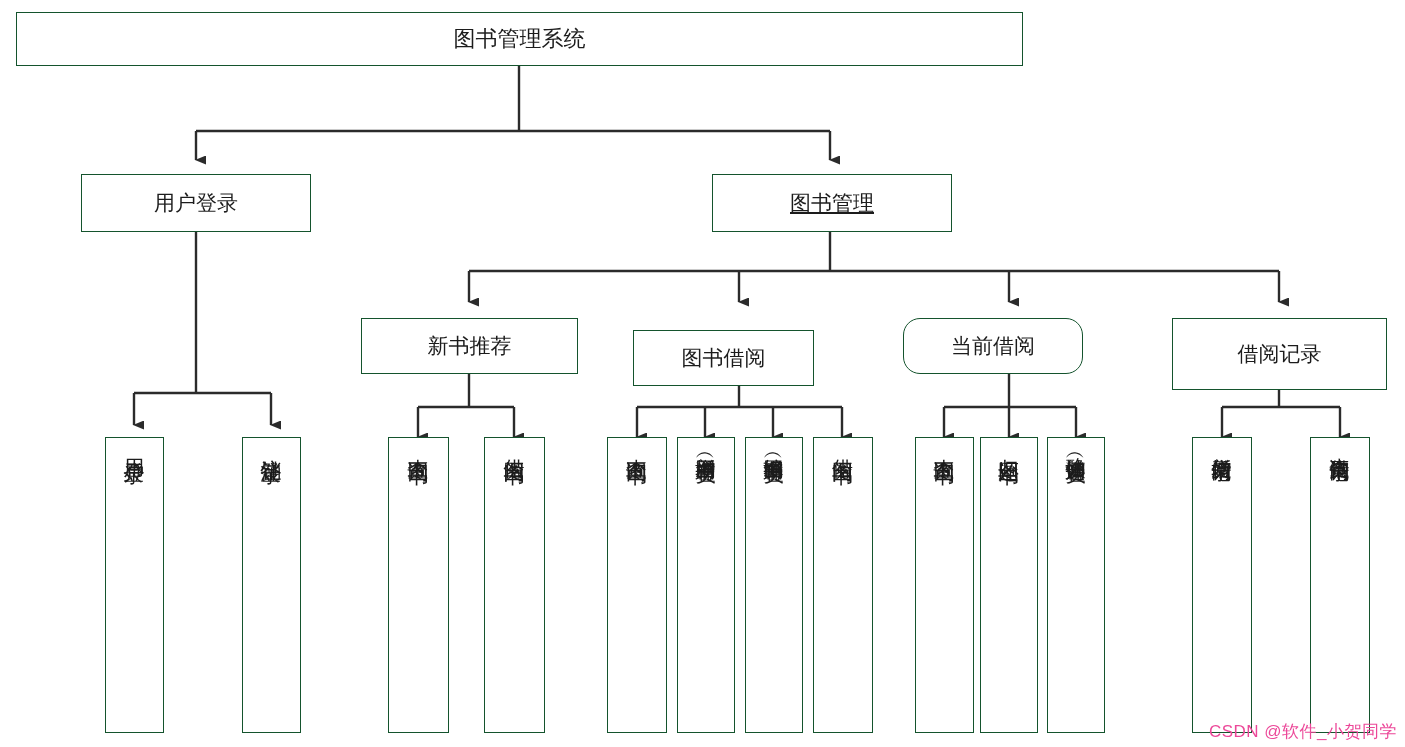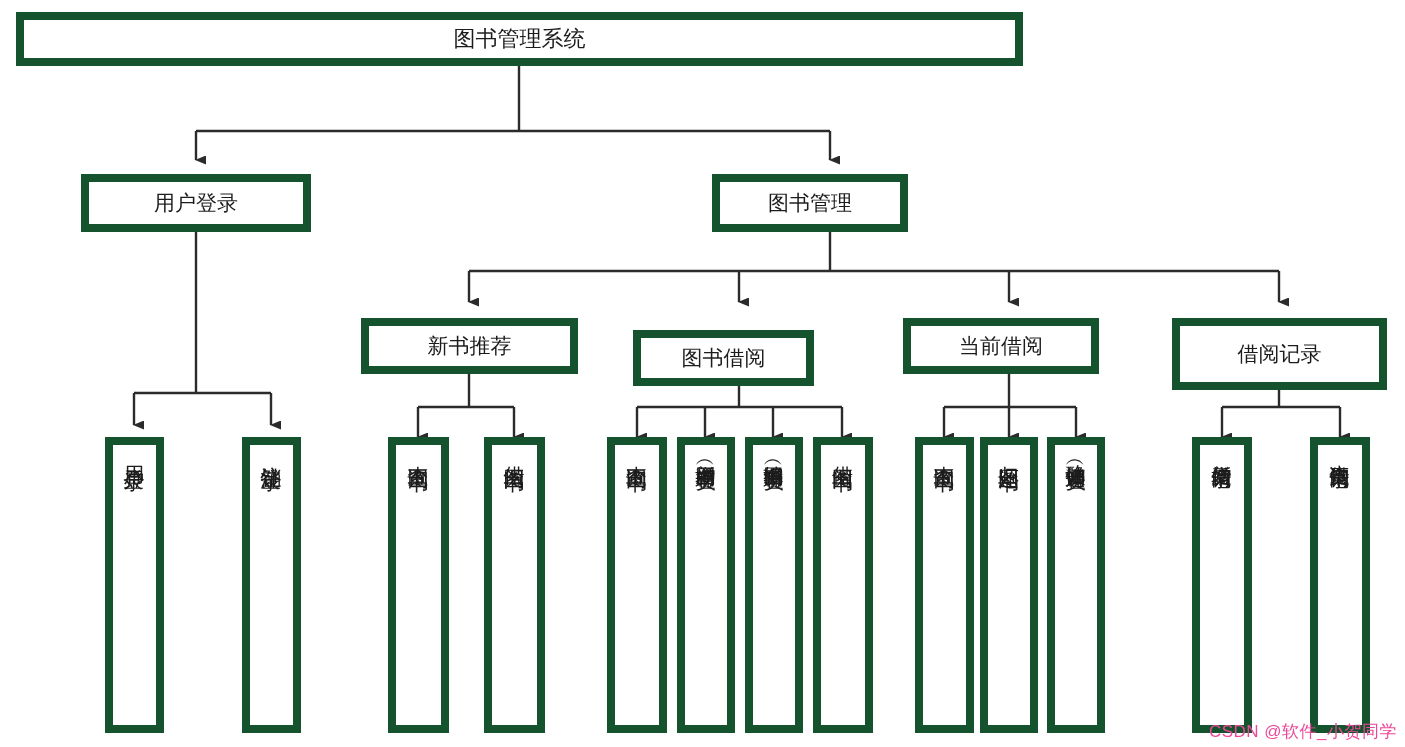--- a/index.html
+++ b/index.html
@@ -23,21 +23,21 @@
     left: 0;
     top: 0;
     width: 1405px;
     height: 747px;
     pointer-events: none;
   }
   .node {
     position: absolute;
     box-sizing: border-box;
     background: #ffffff;
-    border: 8px solid #14532d;
+    border: 1px solid #14532d;
     display: flex;
     align-items: center;
     justify-content: center;
     color: #1c1c1c;
   }
   .node .node-label {
     display: block;
     text-align: center;
     line-height: 1.18;
   }
@@ -133,33 +133,33 @@
   </svg>
 
   <div class="node node-root" style="left:16px; top:12px; width:1007px; height:54px;">
     <span class="node-label">图书管理系统</span>
   </div>
 
   <div class="node node-branch" style="left:81px; top:174px; width:230px; height:58px;">
     <span class="node-label">用户登录</span>
   </div>
 
-  <div class="node node-branch" style="left:712px; top:174px; width:196px; height:58px;">
+  <div class="node node-branch" style="left:712px; top:174px; width:240px; height:58px;text-decoration:underline;">
     <span class="node-label">图书管理</span>
   </div>
 
   <div class="node node-branch" style="left:361px; top:318px; width:217px; height:56px;">
     <span class="node-label">新书推荐</span>
   </div>
 
   <div class="node node-branch" style="left:633px; top:330px; width:181px; height:56px;">
     <span class="node-label">图书借阅</span>
   </div>
 
-  <div class="node node-branch" style="left:903px; top:318px; width:196px; height:56px;">
+  <div class="node node-branch" style="left:903px; top:318px; width:180px; height:56px;border-radius:17px;">
     <span class="node-label">当前借阅</span>
   </div>
 
   <div class="node node-branch" style="left:1172px; top:318px; width:215px; height:72px;">
     <span class="node-label">借阅记录</span>
   </div>
 
   <div class="node node-leaf" style="left:105px; top:437px; width:59px; height:296px;">
     <span class="node-label">用户登录</span>
   </div>

